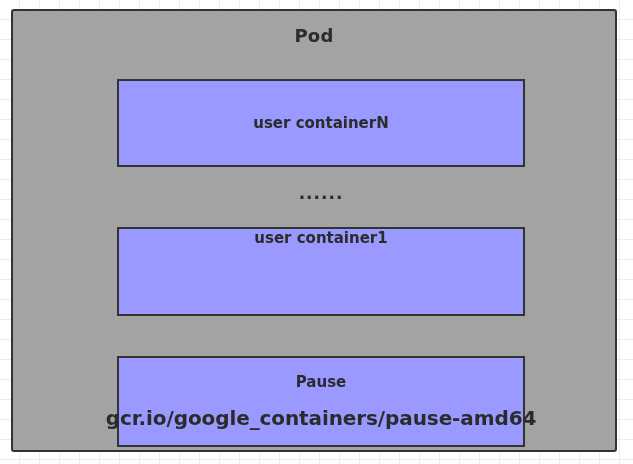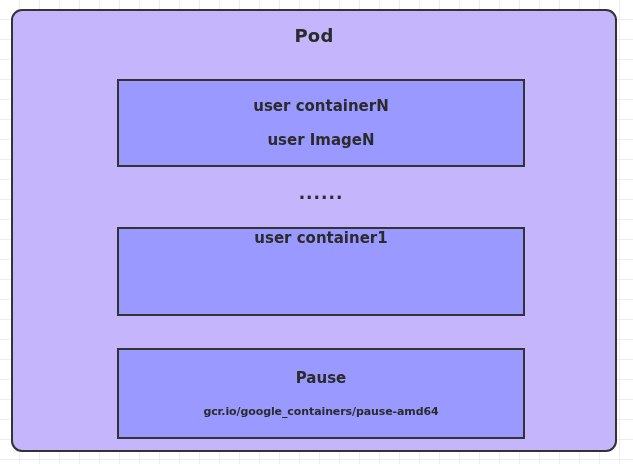--- a/index.html
+++ b/index.html
@@ -28,23 +28,23 @@
     height: 464px;
   }
 
   .pod-box {
     position: absolute;
     left: 11px;
     top: 9px;
     width: 606px;
     height: 443px;
     box-sizing: border-box;
-    background-color: #c4b5fd;
+    background-color: #a3a3a3;
     border: 2px solid #333333;
-    border-radius: 11px;
+    border-radius: 3px;
   }
 
   .pod-title {
     position: absolute;
     left: 0;
     top: 14px;
     width: 100%;
     text-align: center;
     font-size: 18px;
     font-weight: bold;
@@ -60,33 +60,33 @@
     background-color: #9999ff;
     border: 2px solid #333333;
     display: flex;
     flex-direction: column;
     align-items: center;
     justify-content: space-evenly;
   }
 
   .box-n { top: 68px;  height: 88px; }
   .box-1 { top: 216px; height: 89px; justify-content: space-between; }
-  .box-pause { top: 337px; height: 91px; }
+  .box-pause { top: 345px; height: 91px; }
 
   .box-line {
     font-size: 15px;
     font-weight: bold;
     color: #2b2b2b;
     text-align: center;
     line-height: 1.2;
     white-space: nowrap;
   }
 
   .box-line.small {
-    font-size: 11px;
+    font-size: 20px;
     letter-spacing: -0.1px;
   }
 
   .ellipsis {
     position: absolute;
     left: 104px;
     top: 172px;
     width: 408px;
     text-align: center;
     font-size: 17px;
@@ -99,21 +99,20 @@
 <body>
 
 <div id="canvas">
 
   <div class="pod-box">
 
     <div class="pod-title">Pod</div>
 
     <div class="container-box box-n">
       <div class="box-line">user containerN</div>
-      <div class="box-line">user ImageN</div>
     </div>
 
     <div class="ellipsis">......</div>
 
     <div class="container-box box-1">
       <div class="box-line">user container1</div>
     </div>
 
     <div class="container-box box-pause">
       <div class="box-line">Pause</div>

